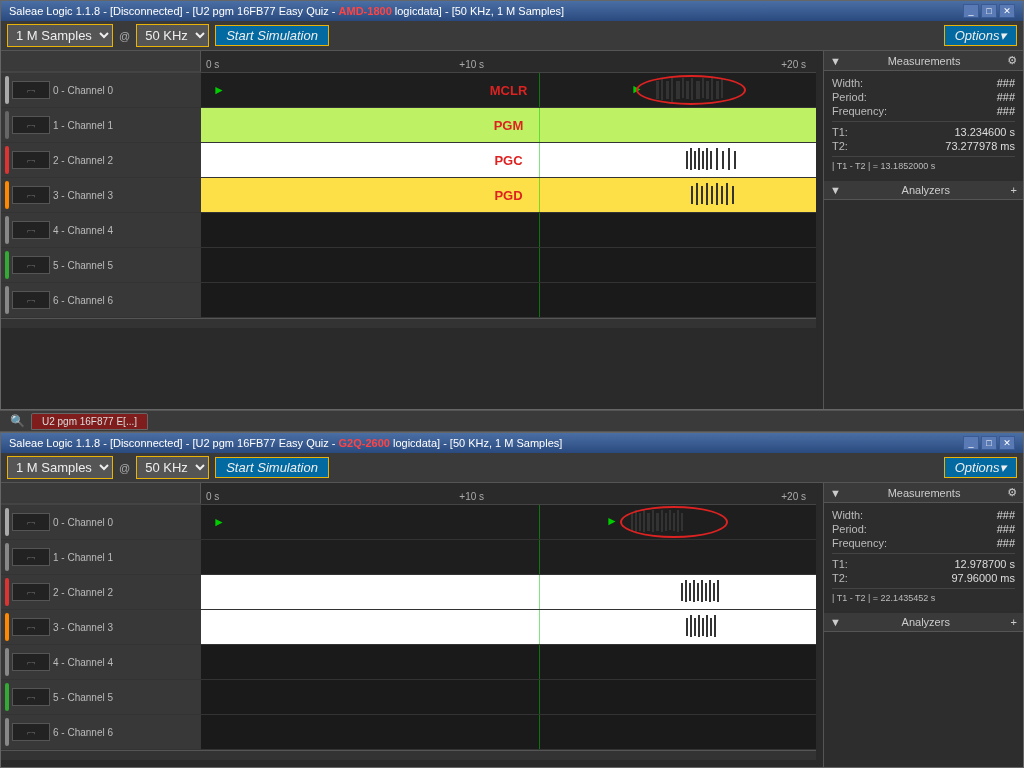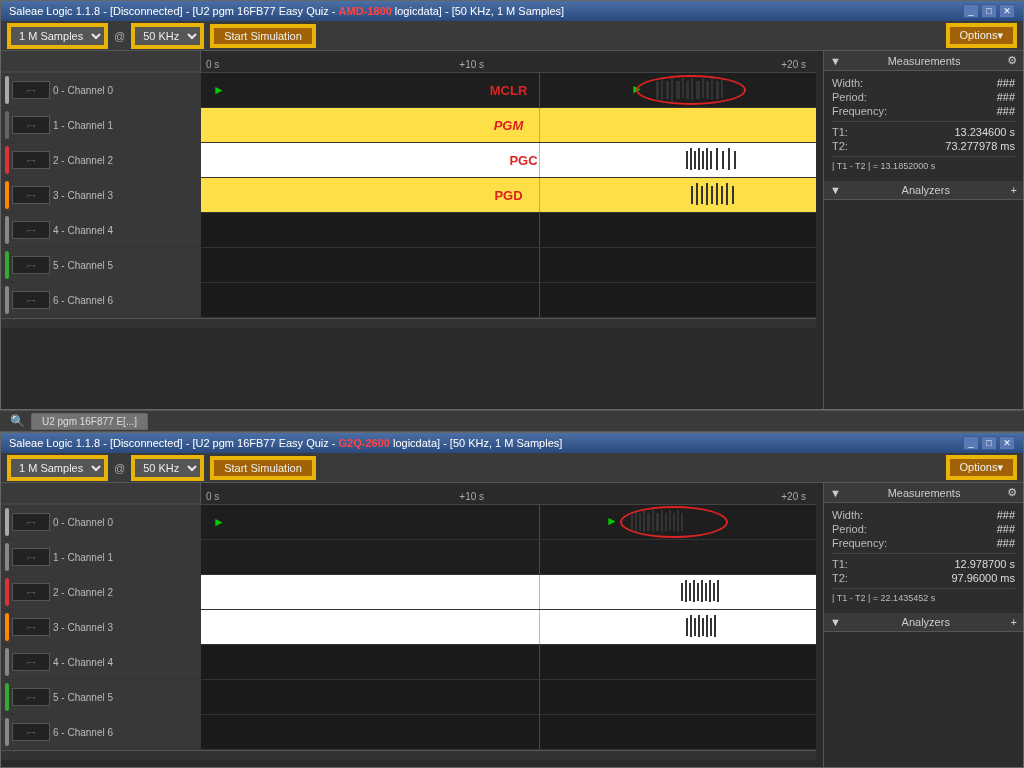--- a/index.html
+++ b/index.html
@@ -33,30 +33,31 @@
     .toolbar {
       background: #3a3a3a;
       border-bottom: 1px solid #555;
       padding: 4px 6px;
       display: flex;
       align-items: center;
       gap: 6px;
       height: 30px;
     }
     .toolbar select, .toolbar button {
-      font-size: 11px;
+      font-size: 13px;
       background: #555;
       color: #eee;
-      border: 4px solid #eab308;
+      border: 1px solid #eab308;
       padding: 2px 4px;
       cursor: pointer;
     }
     .toolbar button {
-      background: #a16207;
+      background: #0369a1;
       padding: 2px 10px;
+      font-style: italic;
     }
     .toolbar-at { color: #aaa; }
     .options-btn {
       margin-left: auto;
       background: none;
       border: none;
       color: #ccc;
       cursor: pointer;
       font-size: 11px;
     }
@@ -90,21 +91,21 @@
       background: #3a3a3a;
       border-top: 1px solid #555;
       border-bottom: 1px solid #555;
       display: flex;
       align-items: center;
       height: 22px;
       padding: 0 4px;
     }
     .tab-search { color: #aaa; padding: 2px 6px; font-size: 12px; cursor: pointer; }
     .tab-item {
-      background: #737373;
+      background: #7f1d1d;
       border: 1px solid #666;
       padding: 2px 10px;
       font-size: 10px;
       color: #ddd;
       cursor: pointer;
       border-radius: 2px 2px 0 0;
     }
 
     
     .scrollbar-area {
@@ -248,34 +249,34 @@
             <div style="position:absolute; left:55%; top:0; bottom:0; width:1px; background:#00cc00; opacity:0.5;"></div>
           </div>
         </div>
 
         <div style="display:flex; height:35px; border-bottom:1px solid #333;">
           <div class="ch-label-row" style="width:200px;">
             <div class="color-dot" style="background:#666666;"></div>
             <div class="mini-wave">⌐¬</div>
             <span>1 - Channel 1</span>
           </div>
-          <div style="flex:1; background:#fde047; position:relative; overflow:hidden;font-style:italic;">
+          <div style="flex:1; background:#bef264; position:relative; overflow:hidden;">
             <div style="position:absolute; left:50%; top:50%; transform:translate(-50%,-50%); color:#dd2222; font-weight:bold; font-size:13px;">PGM</div>
             <div style="position:absolute; left:55%; top:0; bottom:0; width:1px; background:#00cc00; opacity:0.5;"></div>
           </div>
         </div>
 
         <div style="display:flex; height:35px; border-bottom:1px solid #333;">
           <div class="ch-label-row" style="width:200px;">
             <div class="color-dot" style="background:#dd3333;"></div>
             <div class="mini-wave">⌐¬</div>
             <span>2 - Channel 2</span>
           </div>
           <div style="flex:1; background:white; position:relative; overflow:hidden;">
-            <div style="position:absolute; left:50%; top:50%; transform:translate(-50%,-50%); color:#dd2222; font-weight:bold; font-size:13px;margin-left:15px;">PGC</div>
+            <div style="position:absolute; left:50%; top:50%; transform:translate(-50%,-50%); color:#dd2222; font-weight:bold; font-size:13px;">PGC</div>
 
             <svg style="position:absolute; right:60px; top:0; width:80px; height:35px;">
               <rect x="10" y="8" width="2" height="18" fill="#333"></rect>
               <rect x="14" y="5" width="2" height="22" fill="#333"></rect>
               <rect x="18" y="8" width="2" height="18" fill="#333"></rect>
               <rect x="22" y="5" width="2" height="22" fill="#333"></rect>
               <rect x="26" y="8" width="2" height="18" fill="#333"></rect>
               <rect x="30" y="5" width="2" height="22" fill="#333"></rect>
               <rect x="34" y="8" width="2" height="18" fill="#333"></rect>
               <rect x="40" y="5" width="2" height="22" fill="#333"></rect>

